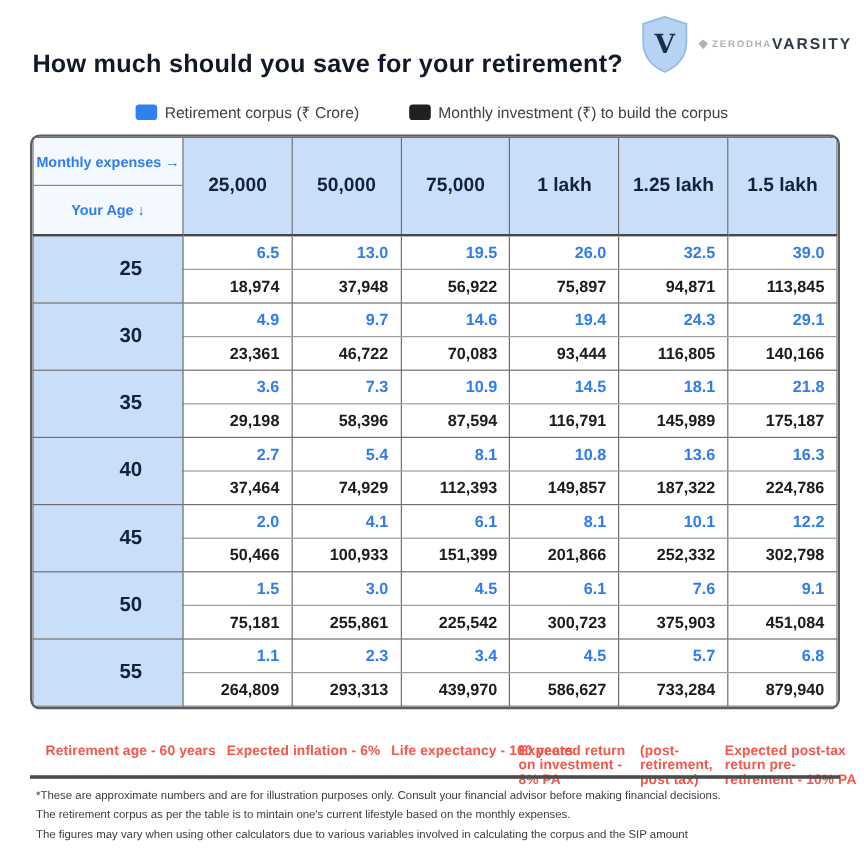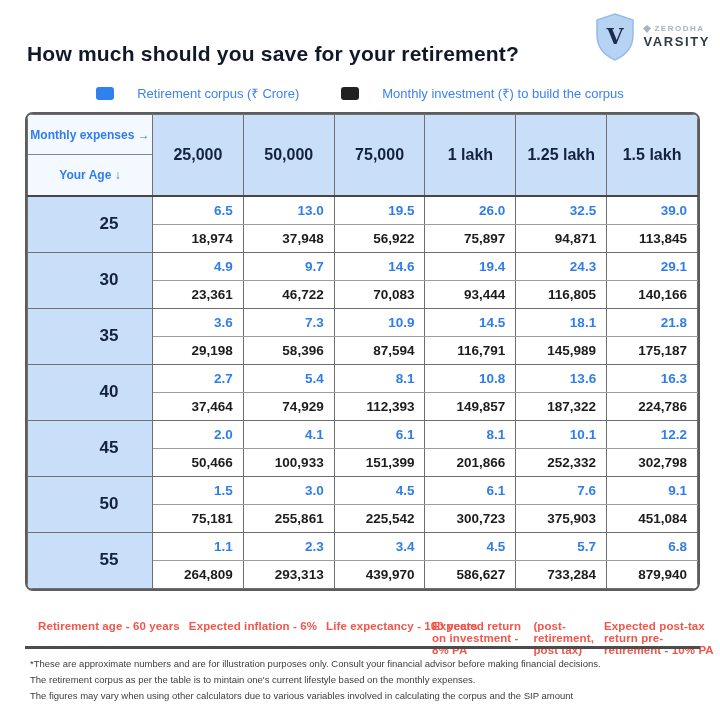--- a/index.html
+++ b/index.html
@@ -7,26 +7,26 @@
   body { font-family:"Liberation Sans", sans-serif; color:#14181f; overflow:hidden; }
   .page { position:relative; width:720px; height:720px; background:#ffffff; }
 
   .page-title {
     position:absolute; top:42px; left:27px;
     font-size:21px; font-weight:bold; letter-spacing:.2px; color:#10182a;
   }
 
   .brand { position:absolute; top:13px; right:10px; display:flex; align-items:center; gap:8px; }
   .brand-shield { width:40px; height:48px; }
-  .brand-text { display:flex; flex-direction:column; line-height:1.25; }
+  .brand-text { display:flex; flex-direction:row; line-height:1.25; }
   .brand-zerodha { display:flex; align-items:center; gap:3px; font-size:8px; font-weight:bold; letter-spacing:1.5px; color:#a9b2ba; }
   .brand-varsity { font-size:13px; font-weight:bold; letter-spacing:1.6px; color:#2e3a46; }
 
   .legend { position:absolute; top:84px; left:0; width:720px; display:flex; justify-content:center; gap:42px; }
-  .legend-item { display:flex; align-items:center; gap:23px; font-size:13px; color:#3b82f6; }
+  .legend-item { display:flex; align-items:center; gap:6px; font-size:13px; color:#404040; }
   .legend-swatch { width:18px; height:13px; border-radius:3px; display:inline-block; }
 
   .table-wrap {
     position:absolute; top:112px; left:25px; width:675px;
     border:2px solid #5d5d5d; border-radius:8px; overflow:hidden; background:#fff;
   }
   table { width:100%; border-collapse:collapse; table-layout:fixed; }
   col.c-age { width:125px; }
   th, td { border:1.4px solid #6f6f6f; }
   thead th { height:56px; background:#c9def8; font-size:16px; font-weight:bold; color:#13223d; text-align:center; border-bottom:2px solid #474747; }

